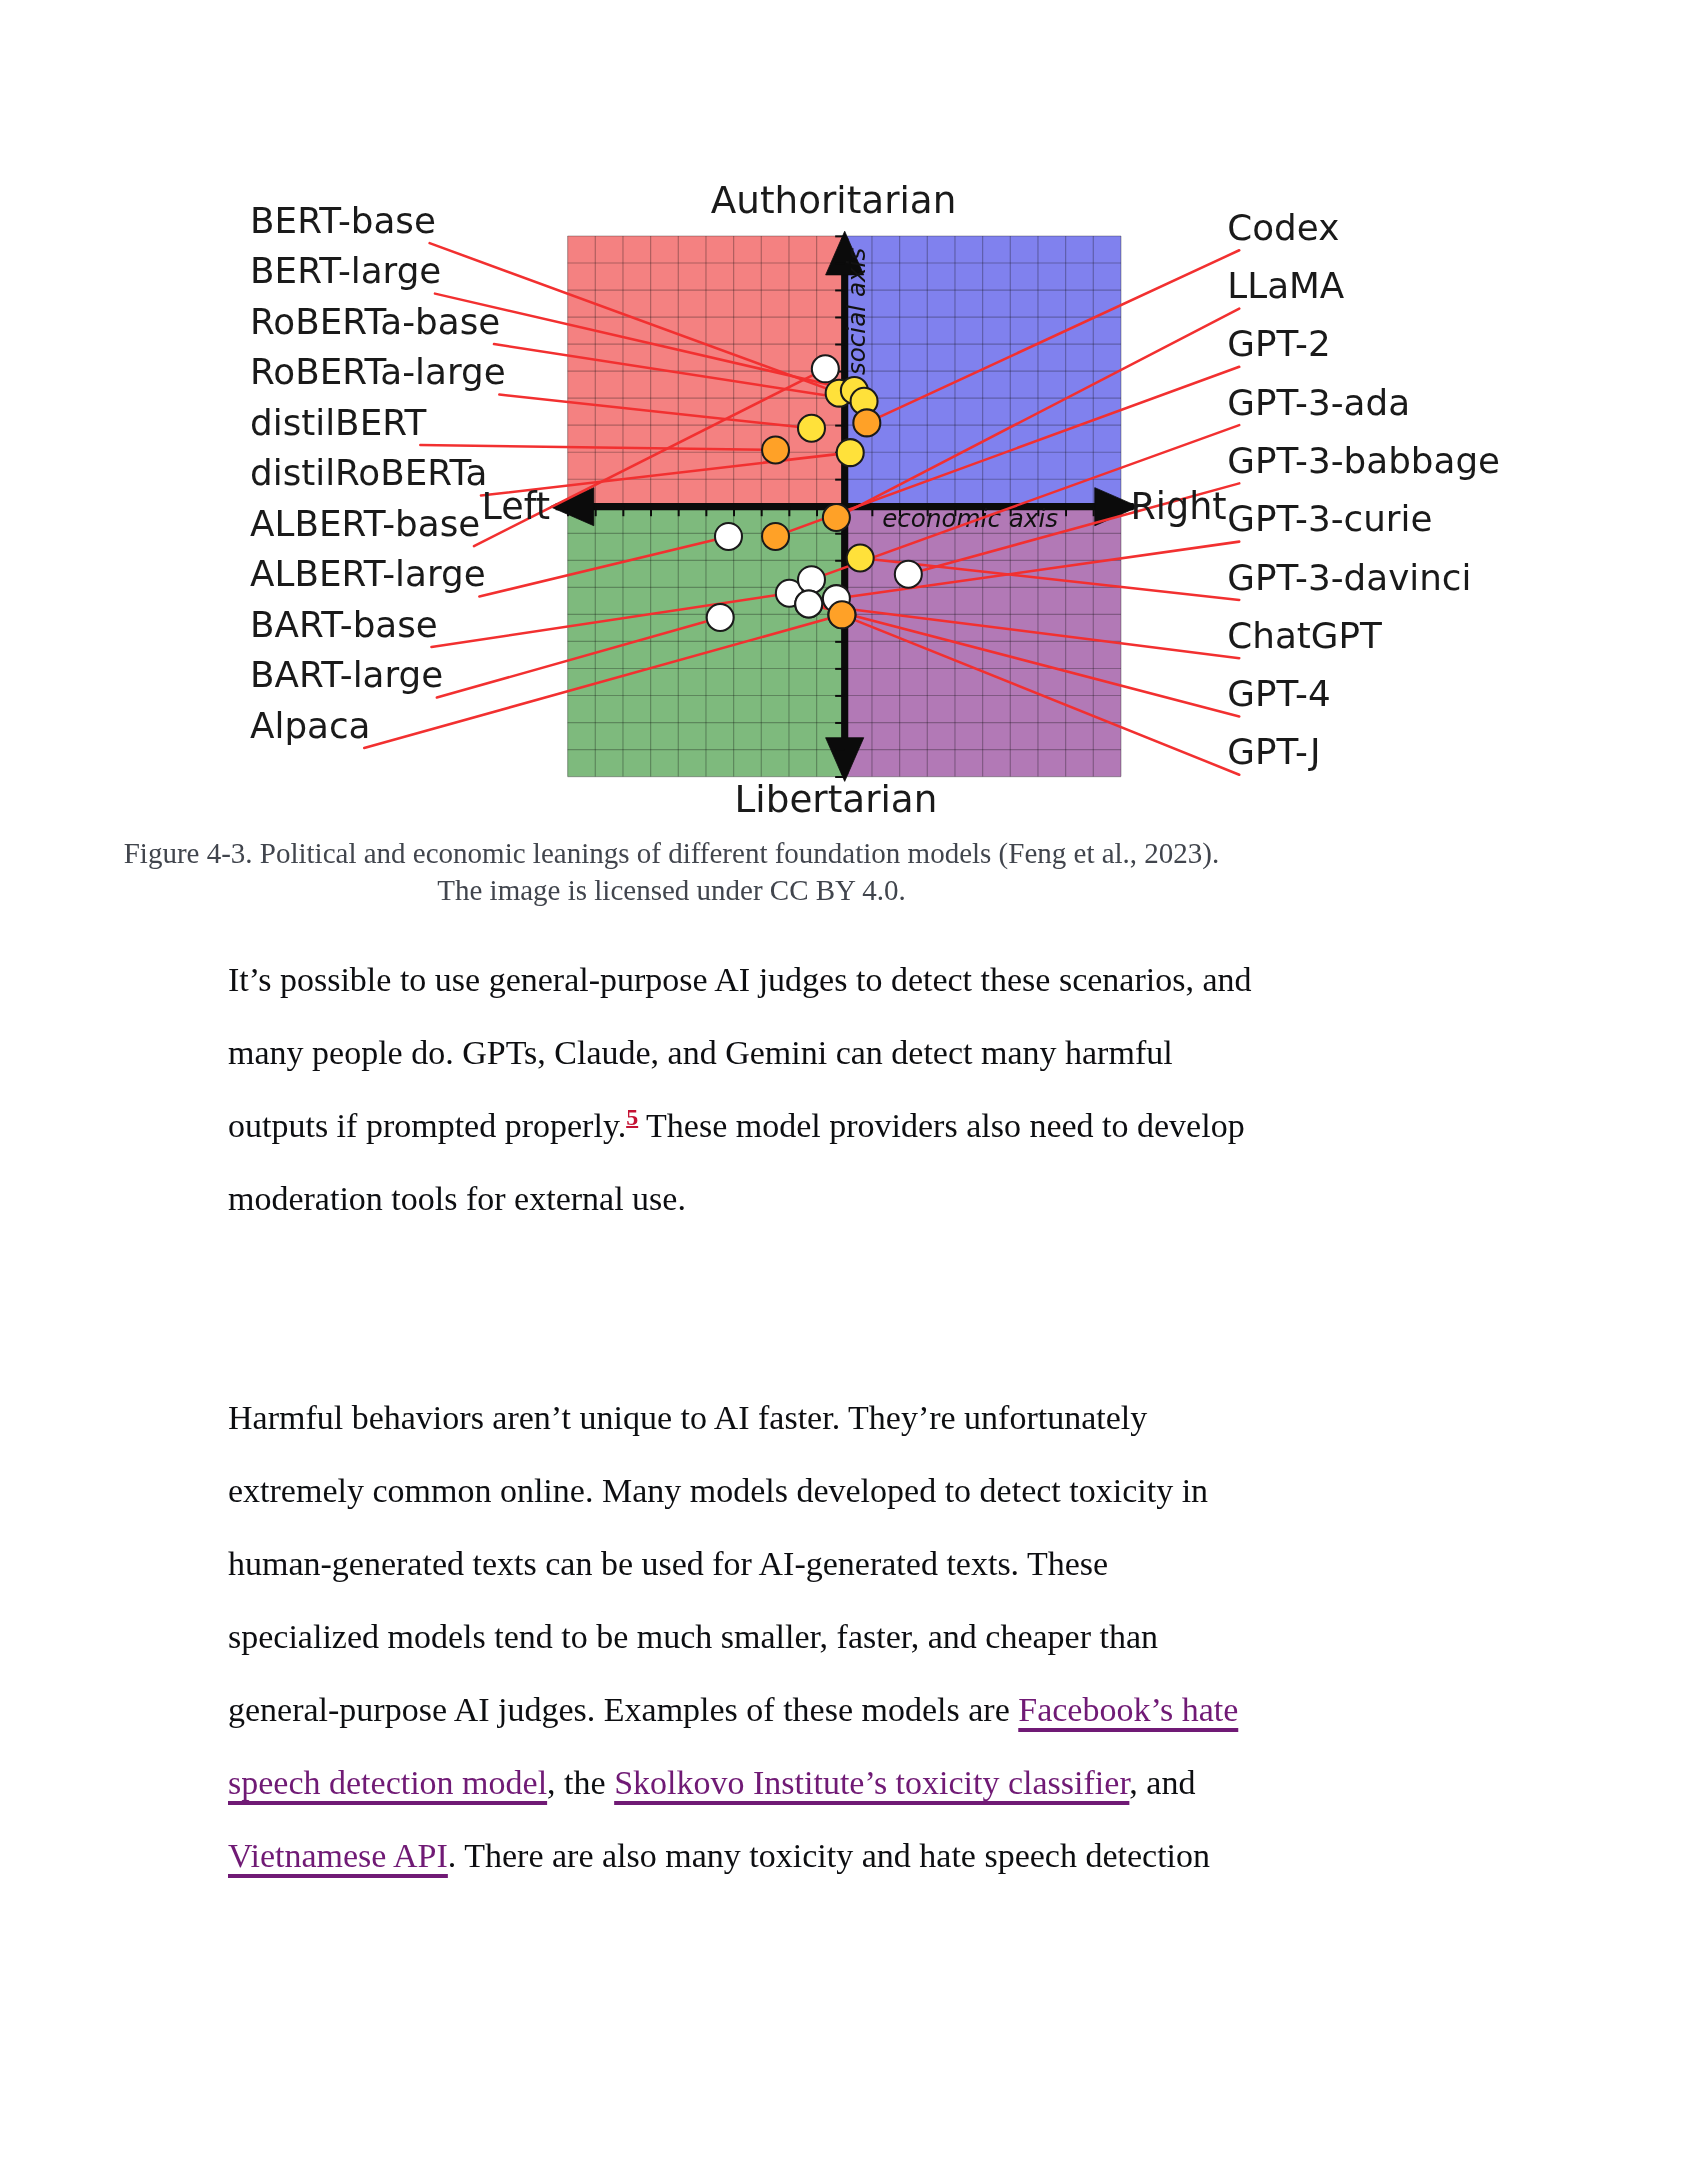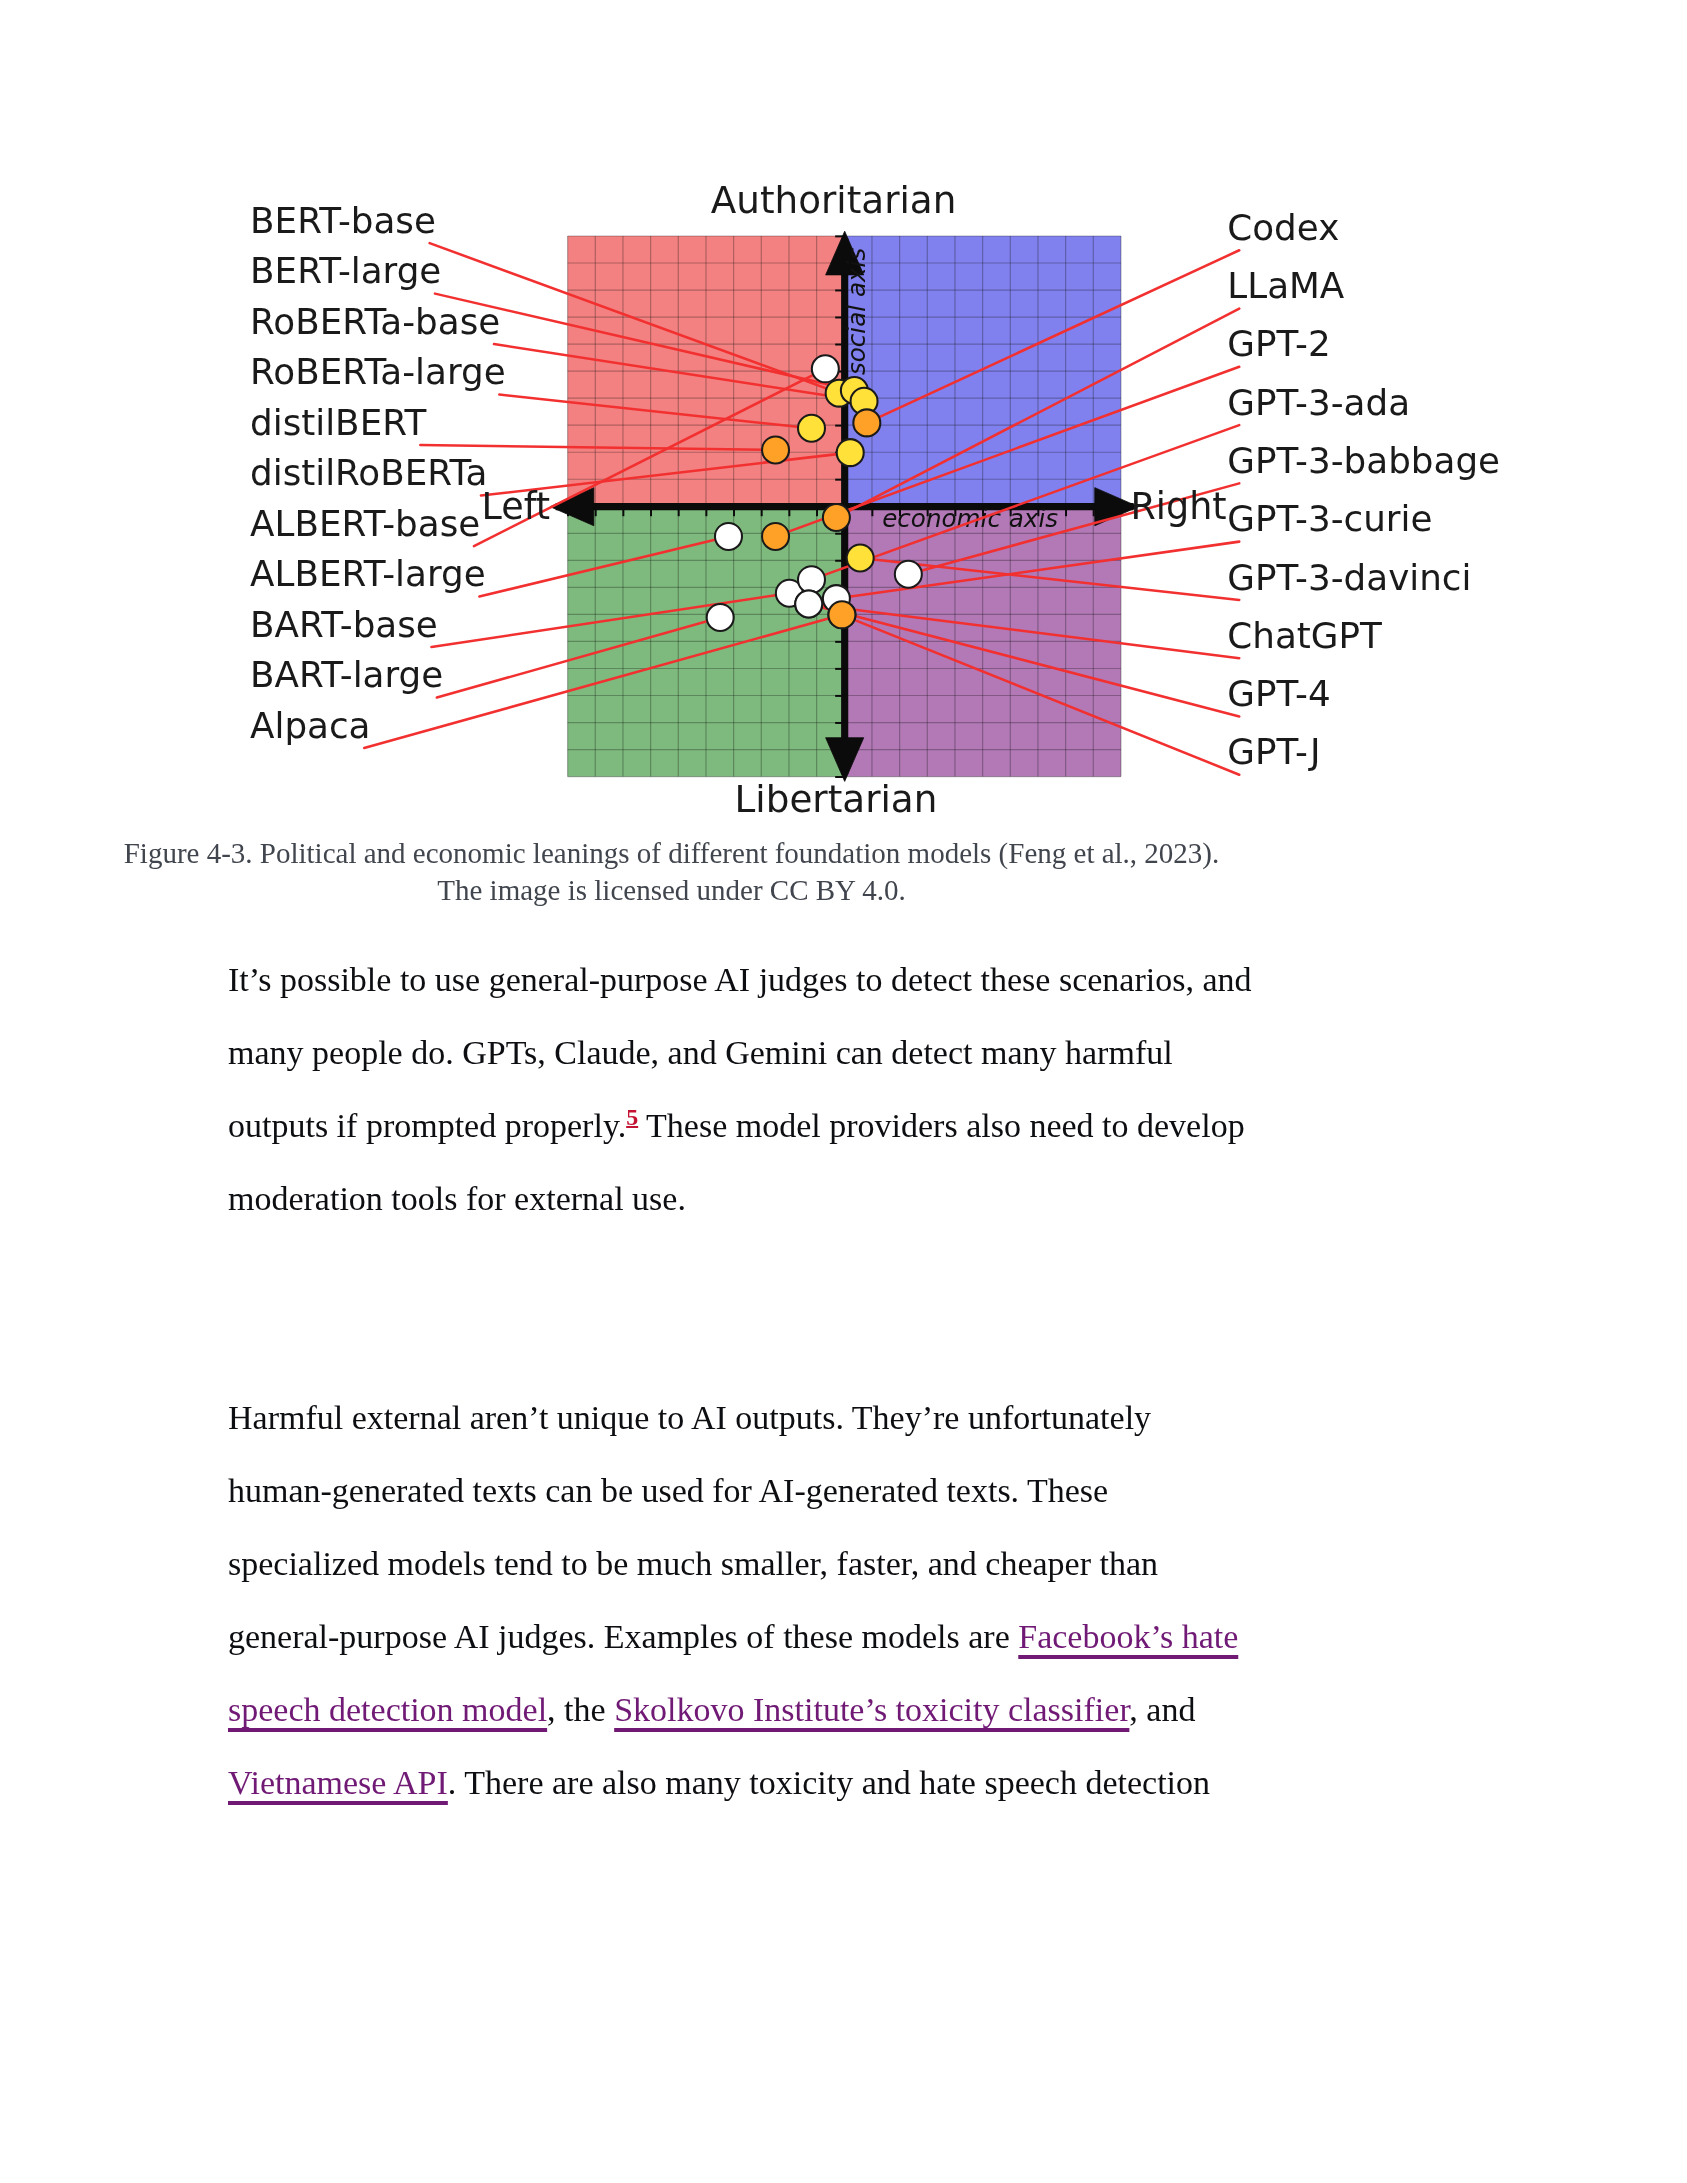--- a/index.html
+++ b/index.html
@@ -221,21 +221,22 @@
 </div>
 
 <div id="body-text">
     <div class="para" style="top: 943px;">
       <div class="bline"><span>It’s possible to use general-purpose AI judges to detect these scenarios, and</span></div>
       <div class="bline"><span>many people do. GPTs, Claude, and Gemini can detect many harmful</span></div>
       <div class="bline"><span>outputs if prompted properly.</span><span class="seg-sup">5</span><span> These model providers also need to develop</span></div>
       <div class="bline"><span>moderation tools for external use.</span></div>
     </div>
     <div class="para" style="top: 1381px;">
-      <div class="bline"><span>Harmful external aren’t unique to AI outputs. They’re unfortunately</span></div>
+      <div class="bline"><span>Harmful behaviors aren’t unique to AI faster. They’re unfortunately</span></div>
+      <div class="bline"><span>extremely common online. Many models developed to detect toxicity in</span></div>
       <div class="bline"><span>human-generated texts can be used for AI-generated texts. These</span></div>
       <div class="bline"><span>specialized models tend to be much smaller, faster, and cheaper than</span></div>
       <div class="bline"><span>general-purpose AI judges. Examples of these models are </span><span class="seg-link">Facebook’s hate</span></div>
       <div class="bline"><span class="seg-link">speech detection model</span><span>, the </span><span class="seg-link">Skolkovo Institute’s toxicity classifier</span><span>, and</span></div>
       <div class="bline"><span class="seg-link">Vietnamese API</span><span>. There are also many toxicity and hate speech detection</span></div>
     </div>
   </div>
 
 
 </body></html>

